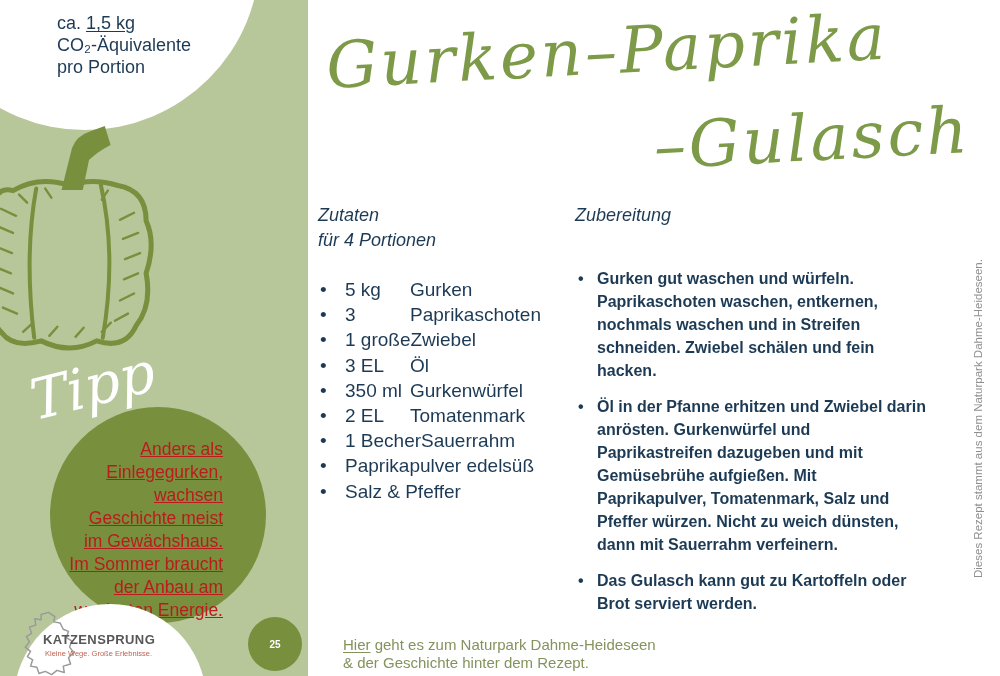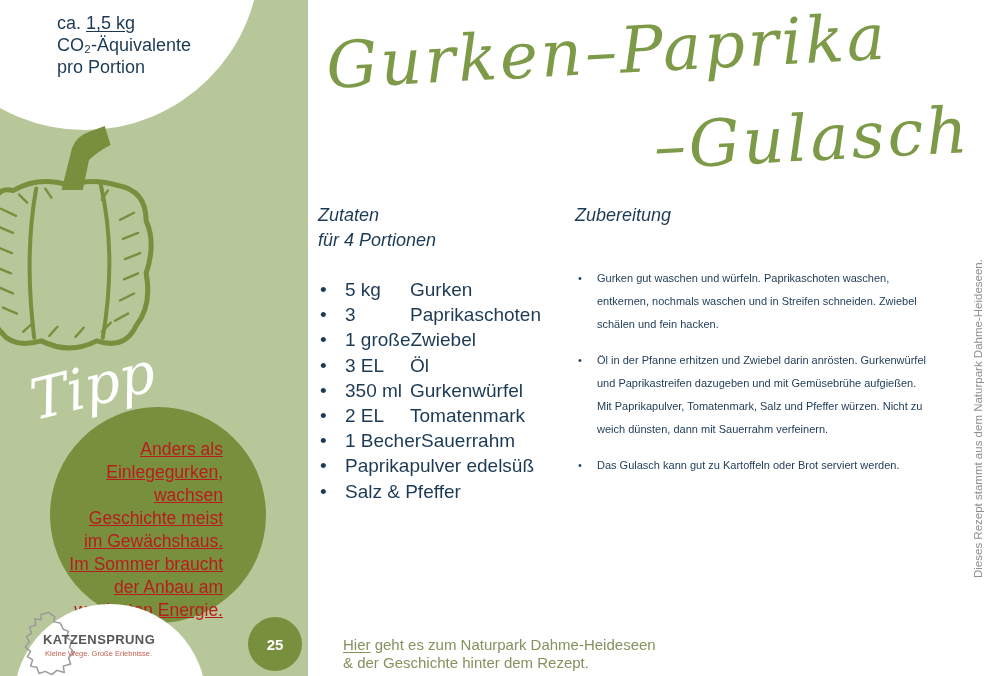--- a/index.html
+++ b/index.html
@@ -23,40 +23,40 @@
     position:absolute;left:60px;top:438px;width:163px;text-align:right;
     color:#b91c1c;font-size:17.5px;line-height:23px;text-decoration:underline;
   }
   .logo-circle{position:absolute;left:14px;top:604px;width:192px;height:192px;border-radius:50%;background:#ffffff;}
   .map{position:absolute;left:6px;top:7px;width:58px;height:66px;}
   .logo-name{position:absolute;left:29px;top:28px;font-size:13px;font-weight:600;letter-spacing:.4px;color:#575757;}
   .logo-tagline{position:absolute;left:31px;top:45px;font-size:7.5px;color:#bf5f4c;}
   .page-circle{
     position:absolute;left:248px;top:617px;width:54px;height:54px;border-radius:50%;
     background:#78903e;color:#ffffff;display:flex;align-items:center;justify-content:center;
-    font-size:15px;font-weight:bold;
+    font-size:10px;font-weight:bold;
   }
   
   .title-line{
     position:absolute;color:#7c9a48;font-family:"DejaVu Serif",serif;font-style:italic;
     font-size:64px;line-height:64px;letter-spacing:3px;white-space:nowrap;
   }
   .title-line1{left:328px;top:34px;transform:rotate(-3deg);transform-origin:left bottom;}
   .title-line2{right:28px;top:98px;transform:rotate(-3deg);transform-origin:right bottom;}
   
   .col-head{font-size:18px;line-height:25px;color:#1d3a55;font-style:italic;}
   .col-ingredients{position:absolute;left:318px;top:203px;width:250px;}
   .ing-list{margin:24px 0 0 0;padding:0;list-style:none;}
   .ing-list li{position:relative;padding-left:27px;font-size:19px;line-height:25.2px;color:#1d3a55;}
   .ing-list li::before{content:"\2022";position:absolute;left:2px;top:0;color:#1d3a55;}
   .ing-qty{display:inline-block;min-width:65px;}
   .ing-qty:empty{min-width:0;}
   .col-prep{position:absolute;left:575px;top:203px;width:392px;}
   .prep-list{margin:39px 0 0 0;padding:0;list-style:none;width:352px;}
-  .prep-list li{position:relative;padding-left:22px;margin-bottom:13px;font-size:11px;line-height:23px;color:#1d3a55;}
+  .prep-list li{position:relative;padding-left:22px;margin-bottom:13px;font-size:16px;line-height:23px;color:#1d3a55;font-weight:bold;}
   .prep-list li::before{content:"\2022";position:absolute;left:3px;top:0;color:#1d3a55;}
   
   .footer{position:absolute;left:343px;top:636px;font-size:15px;line-height:17.5px;color:#84925e;}
   .footer .link{text-decoration:underline;text-underline-offset:2px;cursor:pointer;}
   .side-note{
     position:absolute;left:972px;top:578px;width:330px;
     transform:rotate(-90deg);transform-origin:0 0;
     font-size:11.5px;color:#8f8f8f;white-space:nowrap;
   }
 </style>

